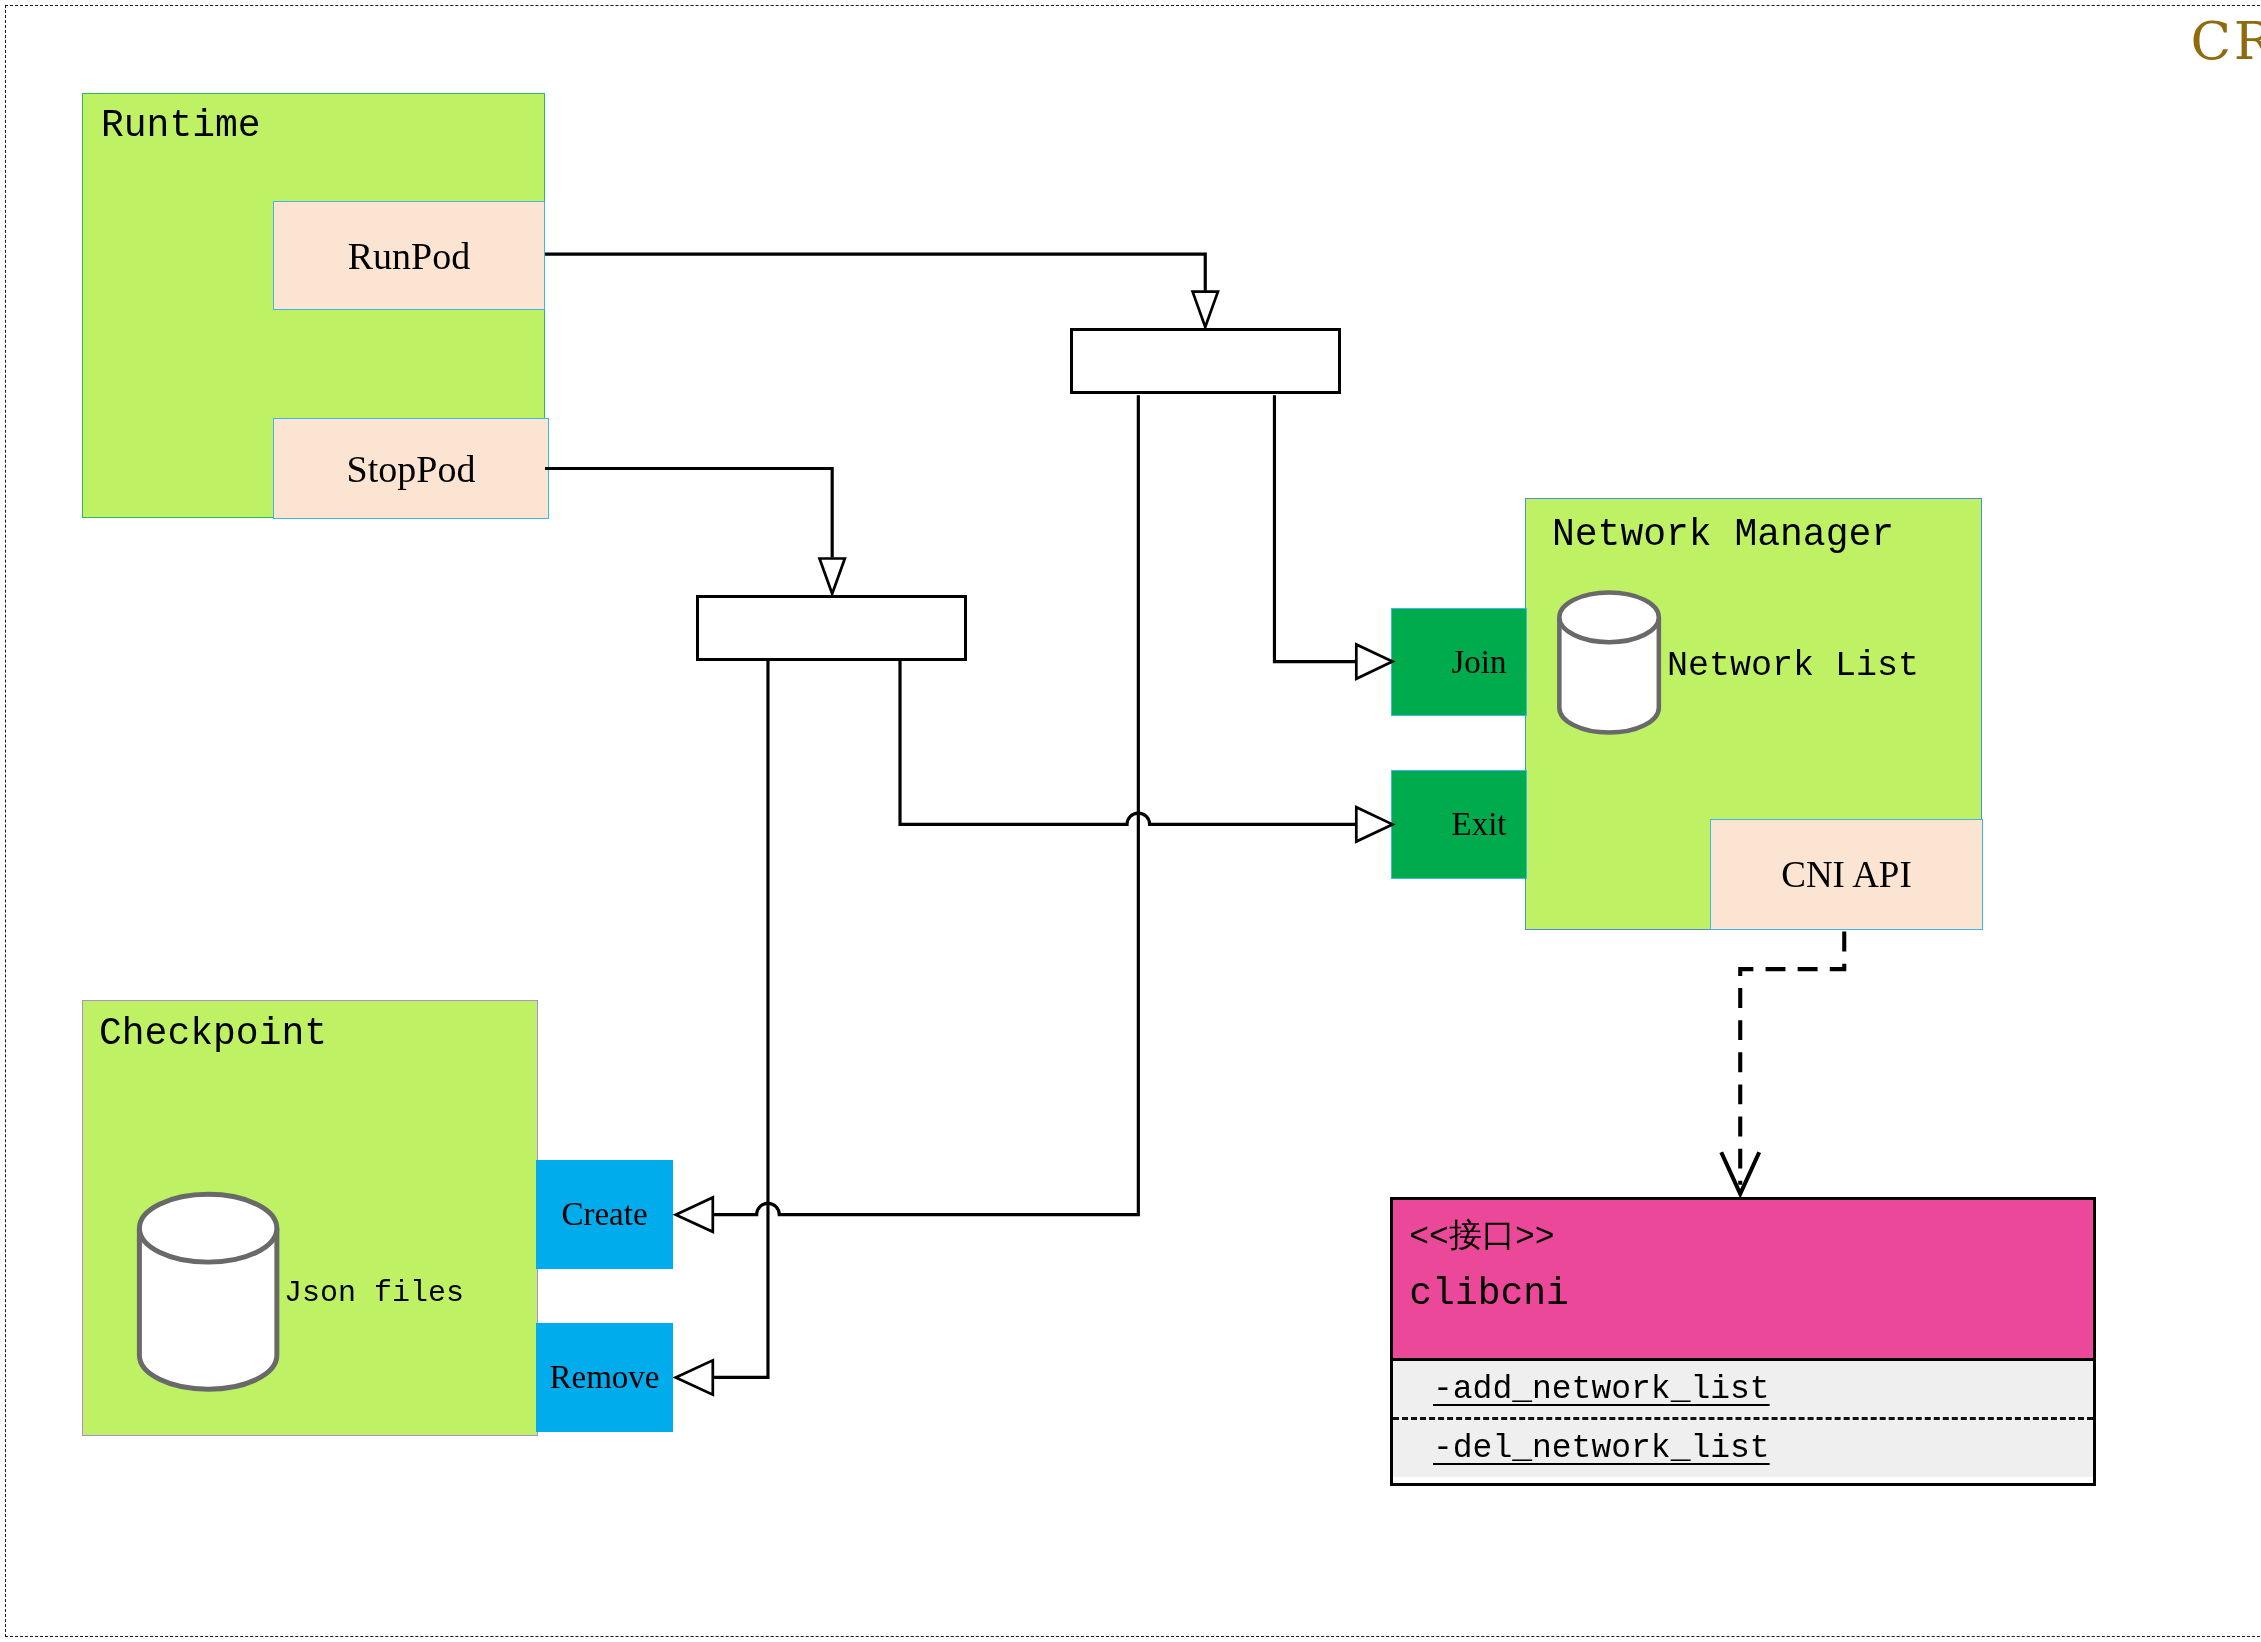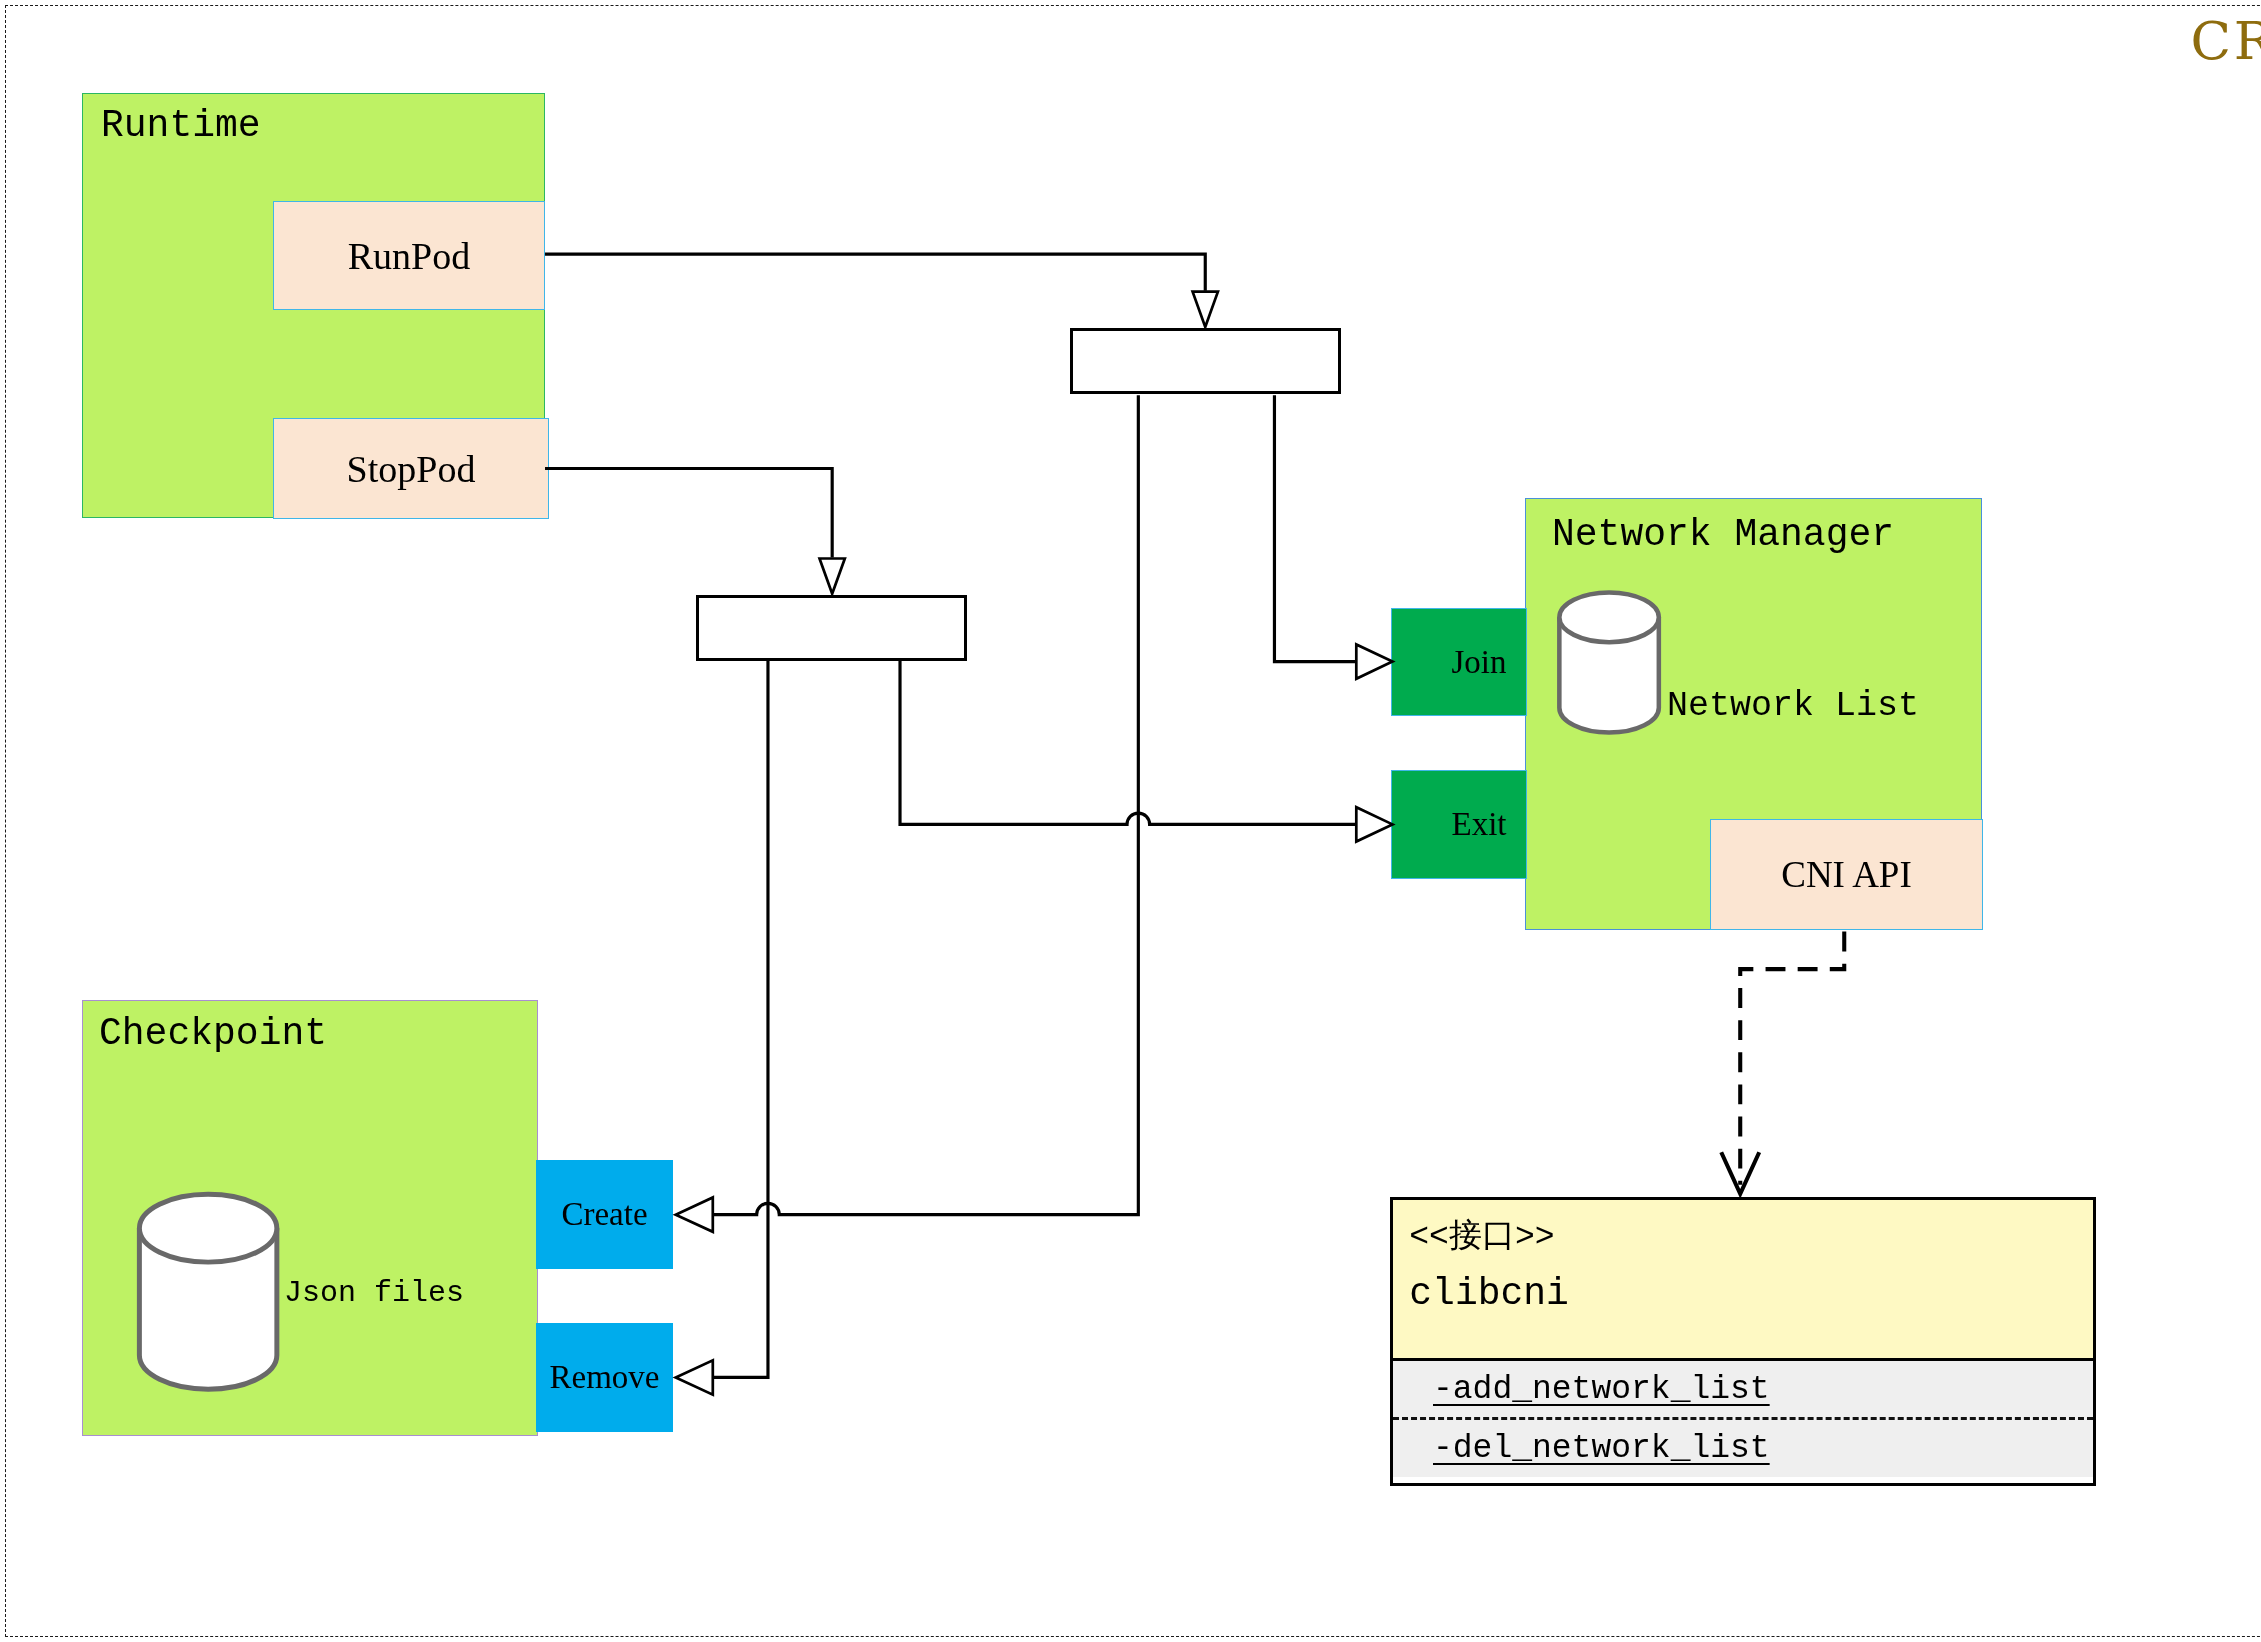--- a/index.html
+++ b/index.html
@@ -27,24 +27,24 @@
   .greenbtn{background:var(--accent_green);border:1.4px solid var(--peach_border);font-size:33px;padding-left:40px;}
   .join{left:1391px;top:608px;width:136px;height:108px;}
   .exit{left:1391px;top:770px;width:136px;height:109px;}
   .bluebtn{background:var(--accent_blue);font-size:33px;}
   .create{left:536px;top:1160px;width:137px;height:109px;}
   .remove{left:536px;top:1323px;width:137px;height:109px;}
   .junction{position:absolute;box-sizing:border-box;background:#fff;border:3.2px solid #000;}
   .j1{left:1070px;top:328px;width:271px;height:66px;}
   .j2{left:696px;top:595px;width:271px;height:66px;}
   .floating-label{position:absolute;white-space:nowrap;}
-  .net-list{left:1667px;top:646px;font-size:35px;margin-top:40px;}
+  .net-list{left:1667px;top:646px;font-size:35px;}
   .json-files{left:284px;top:1276px;font-size:30px;}
   .clibcni{left:1390px;top:1197px;width:706px;height:289px;border:3.6px solid #000;background:#fff;}
-  .clib-top{position:relative;height:158px;border-bottom:3.6px solid #000;background:#fef9c3;padding-left:47px;}
+  .clib-top{position:relative;height:158px;border-bottom:3.6px solid #000;background:#ec4899;padding-left:47px;}
   .clib-stereotype{position:absolute;left:16.3px;top:12.7px;font-size:33px;}
   .clib-name{position:absolute;left:16.3px;top:72px;font-size:38px;}
   .clib-attrs{position:relative;height:116px;background:#efefef;}
   .clib-attr{height:56px;display:flex;align-items:center;padding-left:40px;font-size:33px;
          text-decoration:underline;text-decoration-thickness:1.8px;text-underline-offset:6.3px;}
   .attr-divider{height:0;border-top:3.2px dashed #111;}
   .wires{position:absolute;left:0;top:0;width:2335px;height:1642px;pointer-events:none;}
 </style>
 </head>
 <body>

